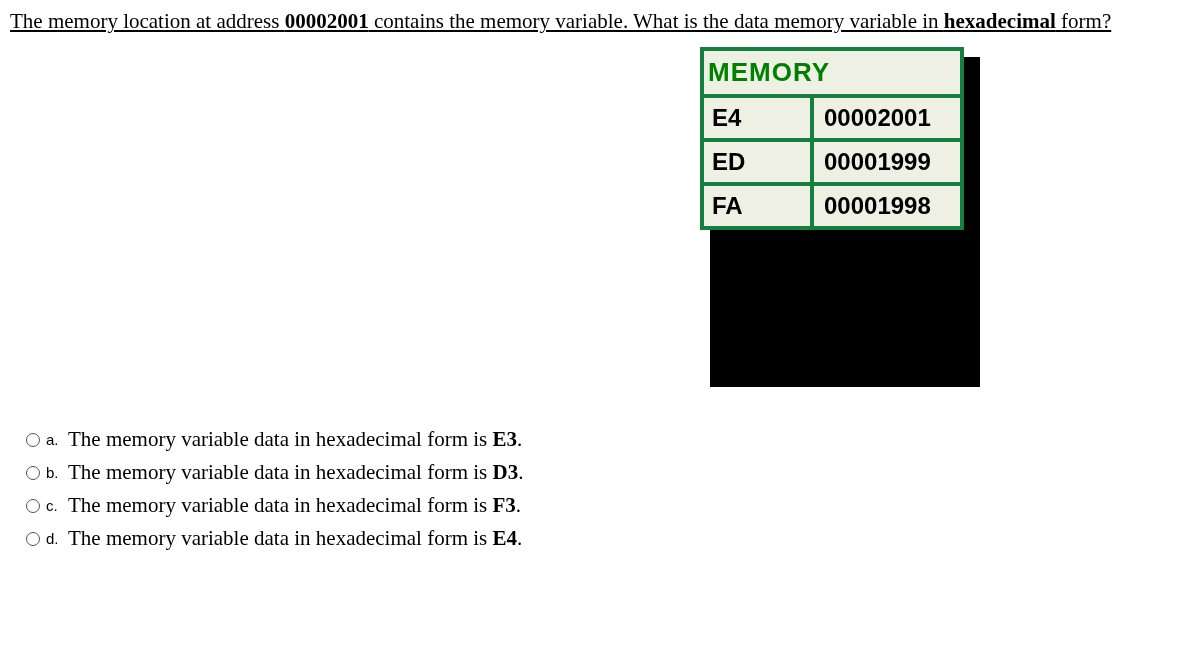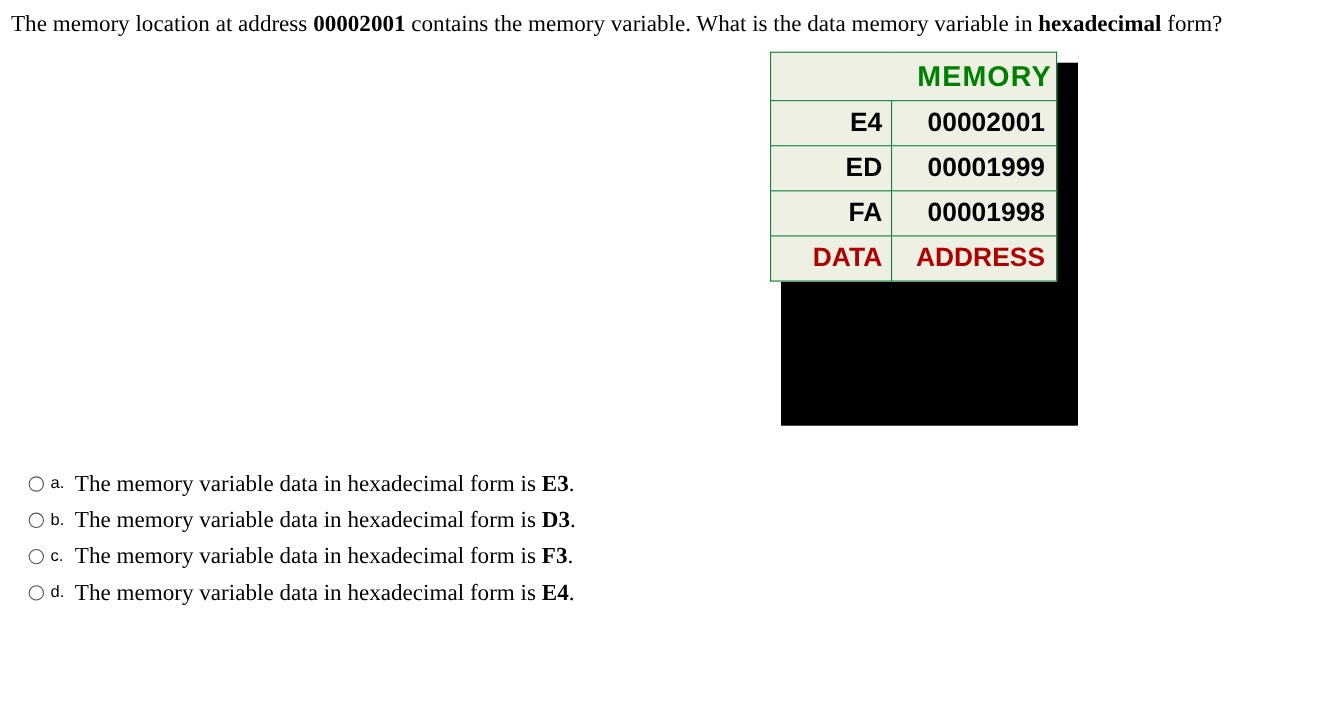--- a/index.html
+++ b/index.html
@@ -10,20 +10,21 @@
     body {
       font-family: "Times New Roman", serif;
       font-size: 21px;
       background: #fff;
       color: #000;
       padding: 8px 10px;
     }
     .question-text {
       margin-bottom: 12px;
       line-height: 1.3;
+      text-decoration: underline;
     }
     .question-text .bold {
       font-weight: bold;
     }
     .content-area {
       position: relative;
       min-height: 380px;
     }
     .memory-wrap {
       position: absolute;
@@ -33,22 +34,22 @@
     .memory-table {
       border-collapse: collapse;
       font-family: Arial, Helvetica, sans-serif;
       font-size: 24px;
       font-weight: bold;
       position: relative;
       z-index: 2;
       background: #eef0e4;
     }
     .memory-table td, .memory-table th {
-      border: 1px solid #15803d;
-      text-align: right;
+      border: 4px solid #15803d;
+      text-align: left;
       background: #eef0e4;
     }
     .memory-table th {
       color: #008000;
       font-size: 26px;
       padding: 6px 4px;
       letter-spacing: 1px;
     }
     .memory-table td.data-col {
       width: 110px;
@@ -123,24 +124,20 @@
         <td class="addr-col">00002001</td>
       </tr>
       <tr>
         <td class="data-col">ED</td>
         <td class="addr-col">00001999</td>
       </tr>
       <tr>
         <td class="data-col">FA</td>
         <td class="addr-col">00001998</td>
       </tr>
-      <tr class="footer">
-        <td class="data-col">DATA</td>
-        <td class="addr-col">ADDRESS</td>
-      </tr>
     </tbody>
       </table>
   </div>
 </div>
 
 <div class="options">
   <div class="option-row">
     <span class="radio"></span>
     <span class="opt-letter">a.</span>
     <span class="opt-text"><span>The memory variable data in hexadecimal form is  </span><span class="ans-bold">E3</span><span>.</span></span>

